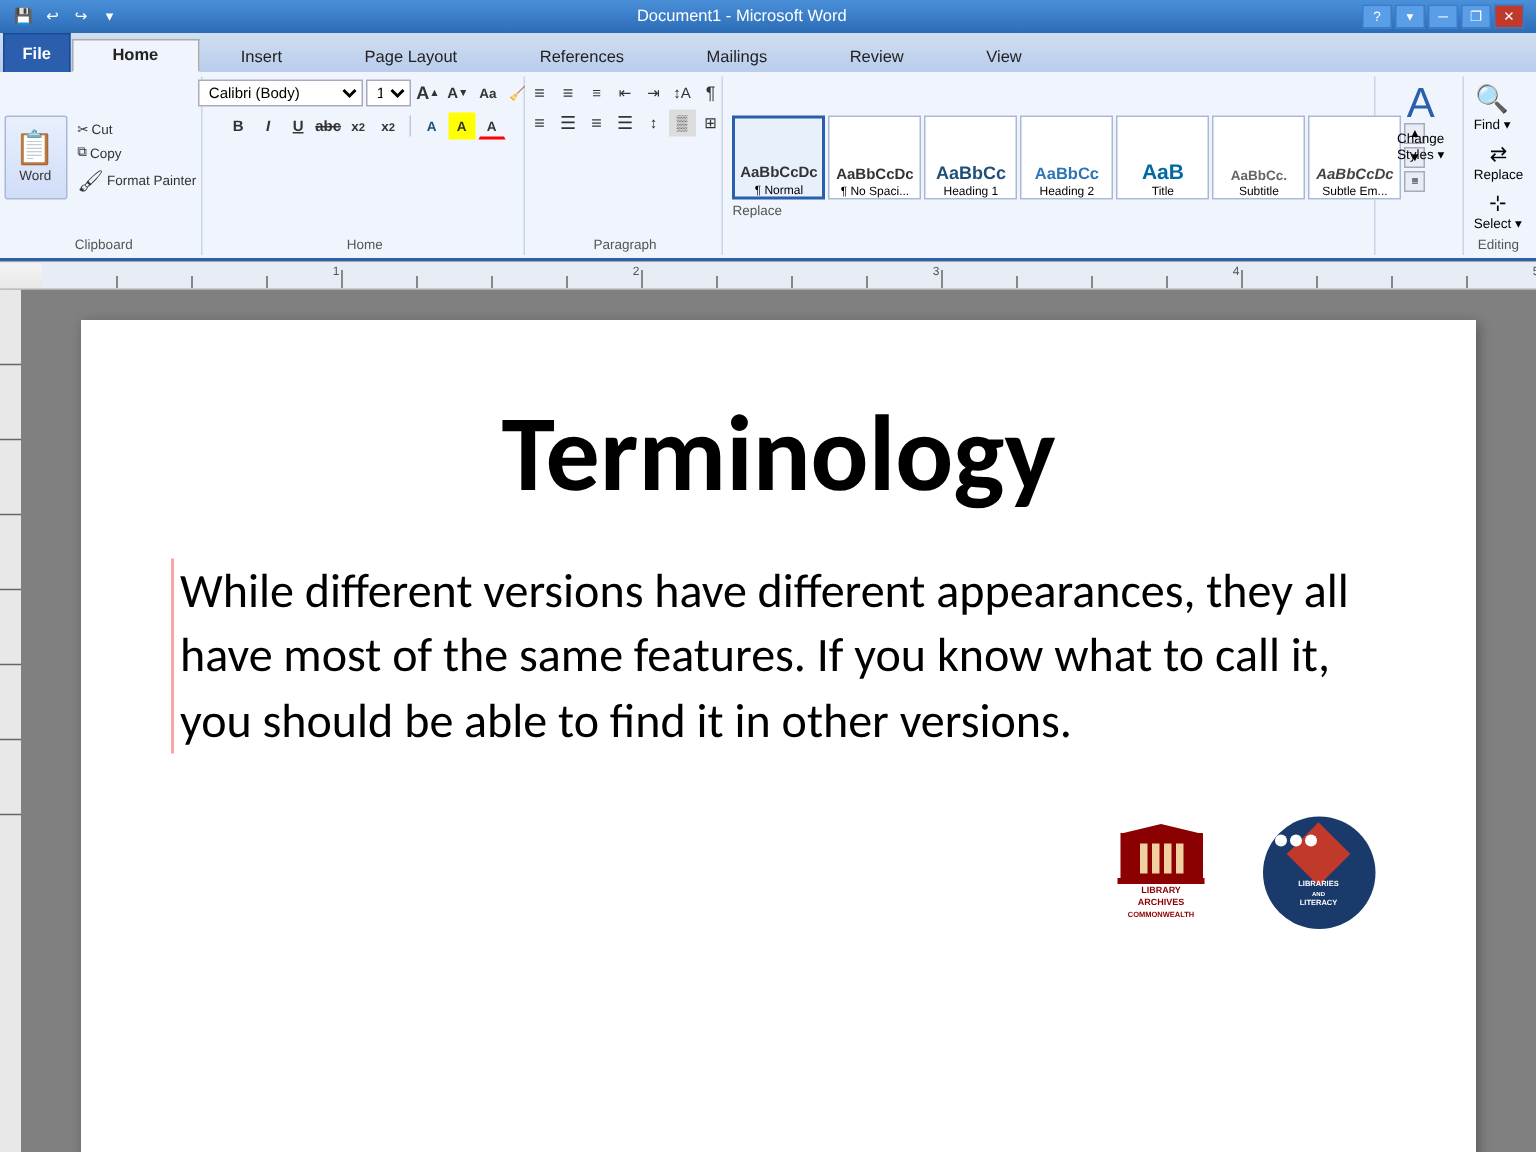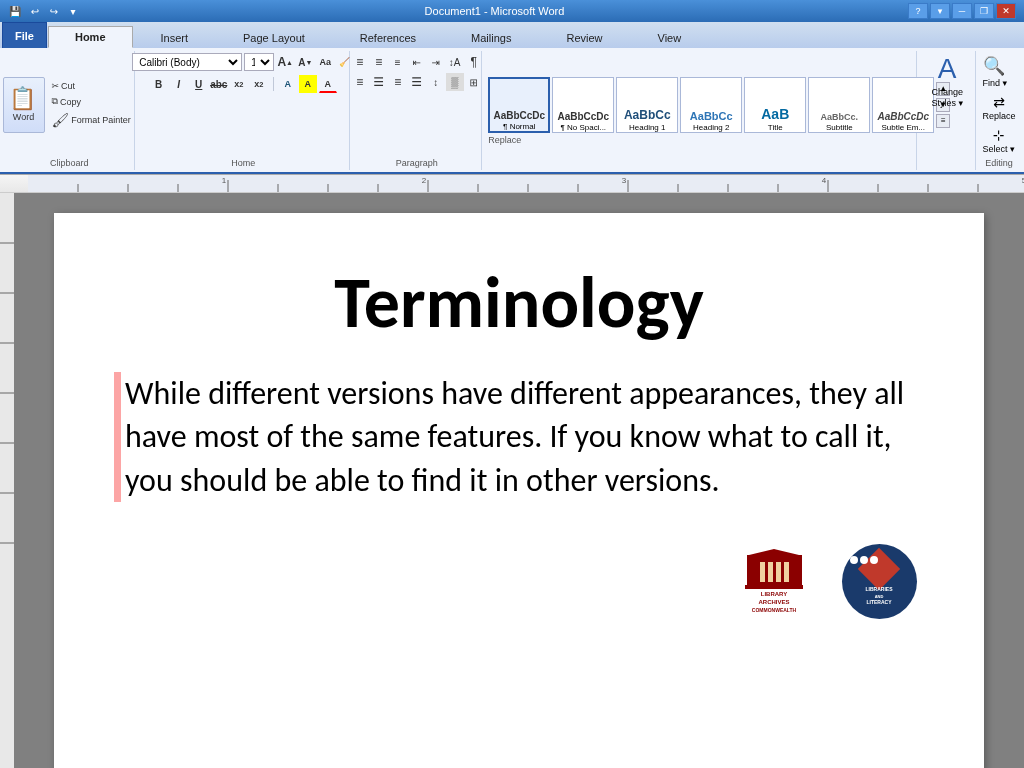--- a/index.html
+++ b/index.html
@@ -252,21 +252,21 @@
       margin-bottom: 30px;
       line-height: 1.1;
     }
 
     .doc-body {
       font-family: Calibri, Arial, sans-serif;
       font-size: 32px;
       line-height: 1.35;
       color: #000;
       padding-left: 4px;
-      border-left: 7px solid #fca5a5;
+      border-left: 2px solid #fca5a5;
     }
 
     
     .logos-area {
       display: flex;
       justify-content: flex-end;
       align-items: center;
       gap: 20px;
       margin-top: 40px;
     }

